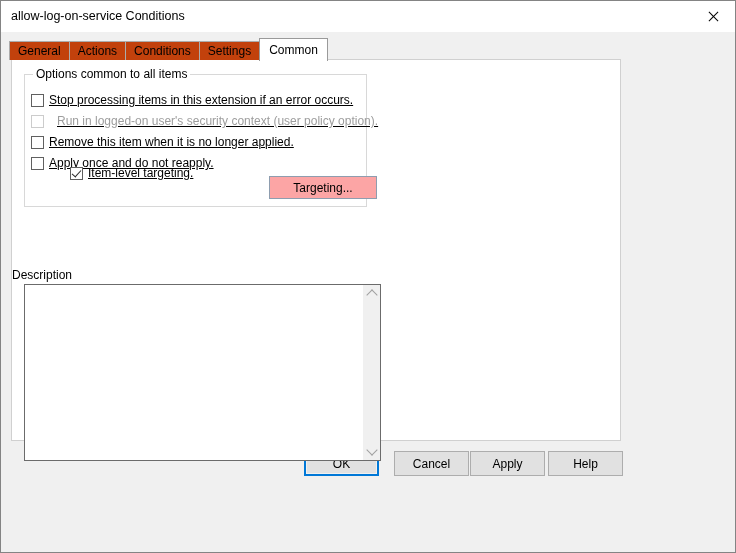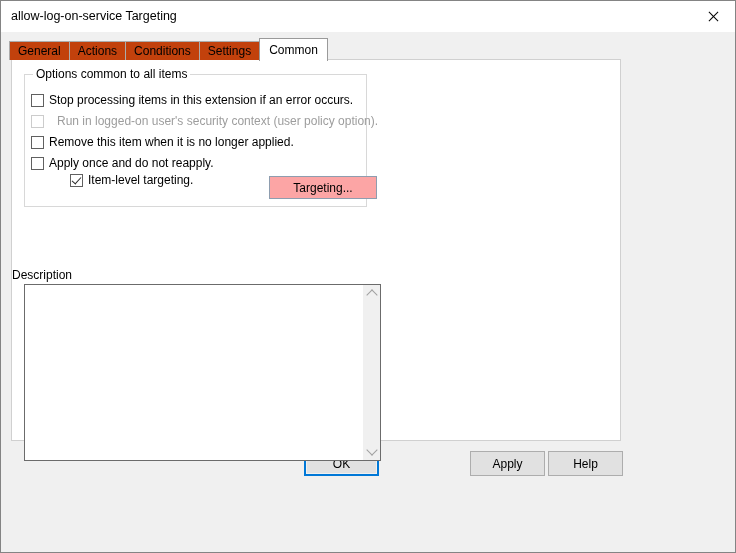--- a/index.html
+++ b/index.html
@@ -145,20 +145,21 @@
 
   
   .checkrow {
     position: absolute;
     left: 19px;
     display: flex;
     align-items: center;
     height: 16px;
     white-space: nowrap;
     cursor: default;
+    text-decoration: underline;
   }
   .cbox {
     width: 13px;
     height: 13px;
     box-sizing: border-box;
     border: 1px solid #606060;
     background: #ffffff;
     margin-right: 5px;
     flex: none;
     position: relative;
@@ -295,21 +296,21 @@
   .btn-cancel { left: 393px; }
   .btn-apply  { left: 469px; }
   .btn-help   { left: 547px; }
 </style>
 </head>
 <body>
 
 <div class="window">
 
   <div class="titlebar">
-    <div class="title-text">allow-log-on-service Targeting</div>
+    <div class="title-text">allow-log-on-service Conditions</div>
     <div class="close-button">
       <span class="close-glyph"></span>
     </div>
   </div>
 
   <div class="tabstrip">
     <div class="tab">General</div>
     <div class="tab">Actions</div>
     <div class="tab">Conditions</div>
     <div class="tab">Settings</div>
@@ -335,21 +336,21 @@
     <div class="checkrow" style="top:74px;">
       <span class="cbox"></span>
       <span class="cblabel">Remove this item when it is no longer applied.</span>
     </div>
 
     <div class="checkrow" style="top:95px;">
       <span class="cbox"></span>
       <span class="cblabel">Apply once and do not reapply.</span>
     </div>
 
-    <div class="checkrow" style="top:112px;padding-left:39px;">
+    <div class="checkrow" style="top:105px;padding-left:39px;">
       <span class="cbox checked"></span>
       <span class="cblabel">Item-level targeting.</span>
     </div>
 
     <div class="targeting-button">Targeting...</div>
 
     <div class="desc-label">Description</div>
 
     <div class="desc-box">
       <textarea class="desc-text" placeholder="" style=""></textarea>
@@ -360,17 +361,18 @@
         <div class="sb-arrow down">
           <span class="chev down"></span>
         </div>
       </div>
     </div>
 
   </div>
 
   <div class="btnrow">
     <div class="dlgbtn default btn-ok">OK</div>
+    <div class="dlgbtn btn-cancel">Cancel</div>
     <div class="dlgbtn btn-apply">Apply</div>
     <div class="dlgbtn btn-help">Help</div>
   </div>
 
 </div>
 
 </body></html>

